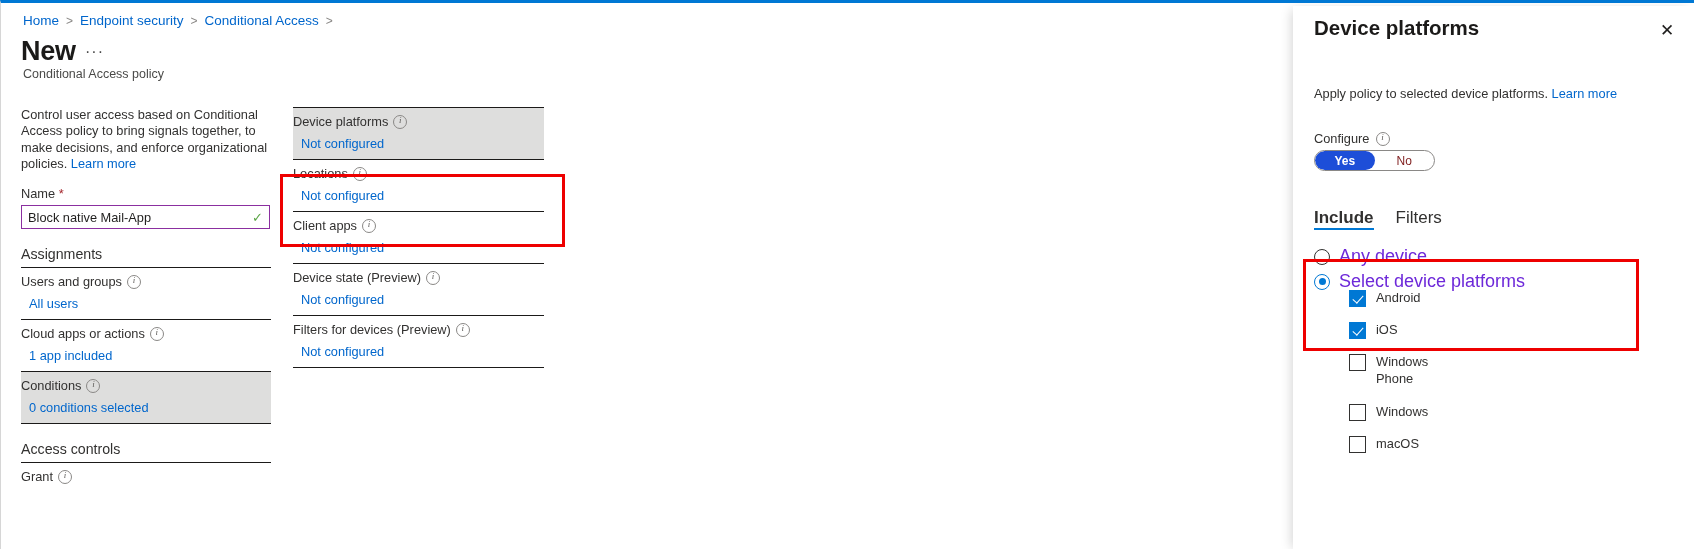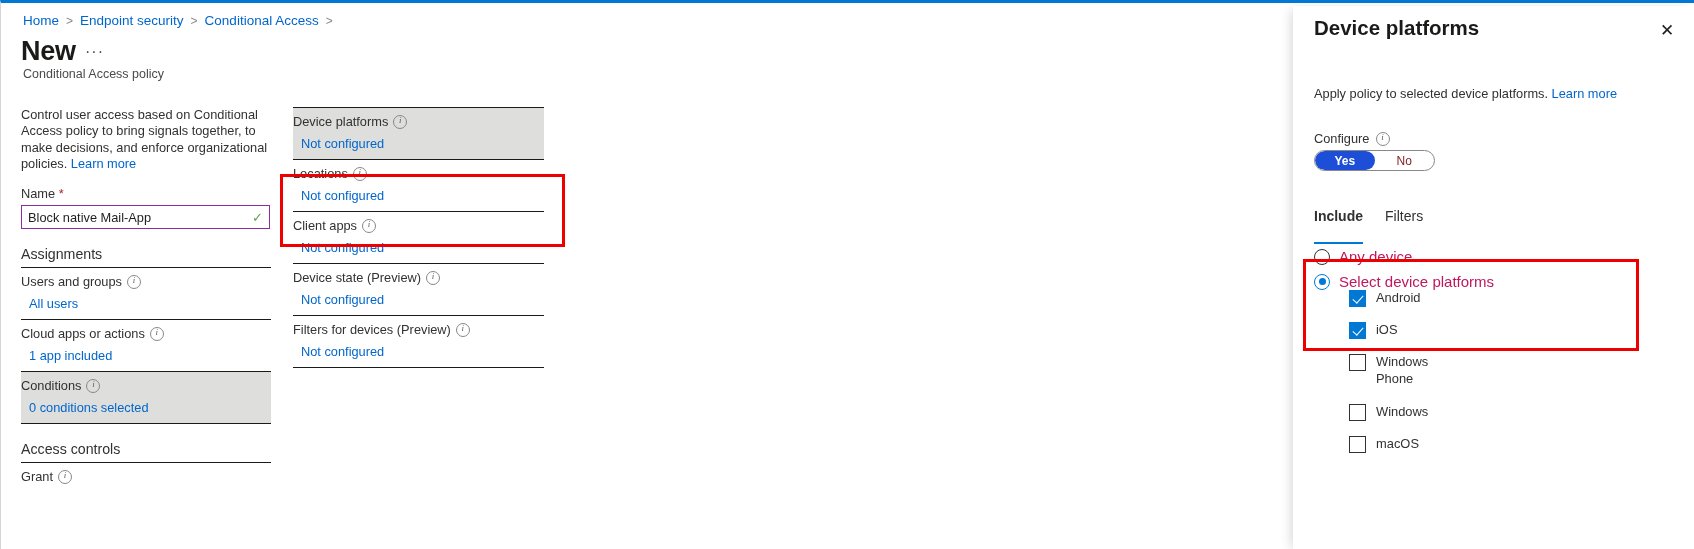--- a/index.html
+++ b/index.html
@@ -273,23 +273,23 @@
   }
 
   .tabs {
     position: absolute;
     left: 21px;
     top: 202px;
     display: flex;
     gap: 22px;
   }
   .tab {
-    font-size: 14px;
-    color: #323130;
-    padding-bottom: 18px;
+    font-size: 17px;
+    color: #323130;
+    padding-bottom: 0;
     cursor: pointer;
   }
   .tab.active {
     font-weight: 600;
     border-bottom: 2.5px solid #0078d4;
   }
 
   .radio-list {
     position: absolute;
     left: 21px;
@@ -322,22 +322,22 @@
     position: absolute;
     left: 50%;
     top: 50%;
     width: 7px;
     height: 7px;
     margin: -3.5px 0 0 -3.5px;
     border-radius: 50%;
     background: #0078d4;
   }
   .radio-label {
-    font-size: 15px;
-    color: #be185d;
+    font-size: 18px;
+    color: #6d28d9;
   }
 
   .cb-list {
     position: absolute;
     left: 56px;
     top: 283px;
     width: 300px;
   }
   .cb-row {
     display: flex;

